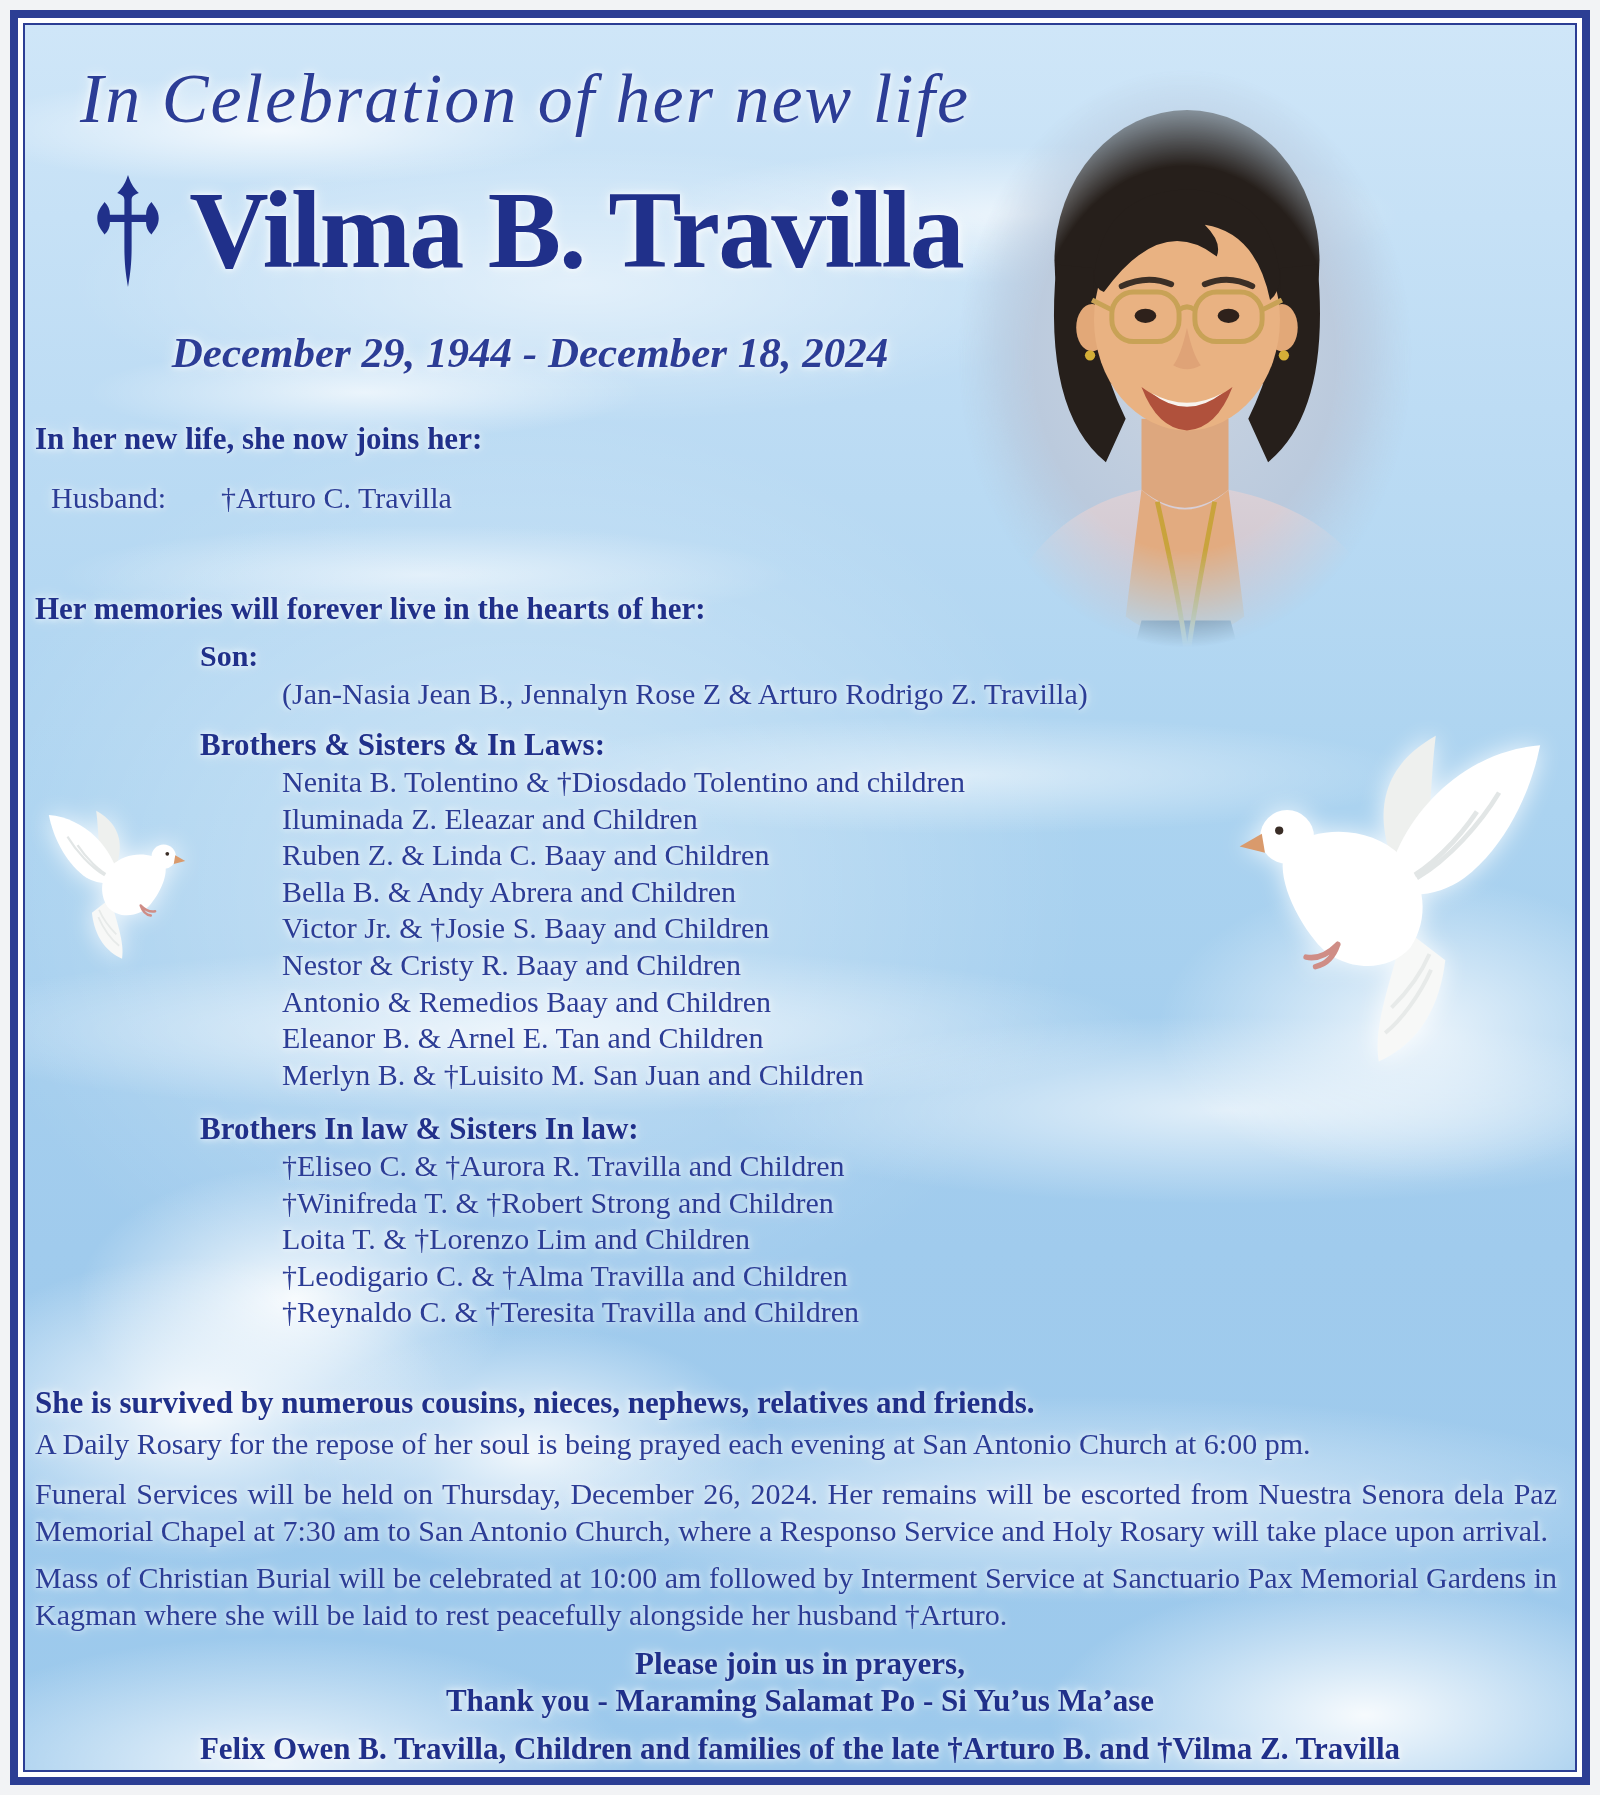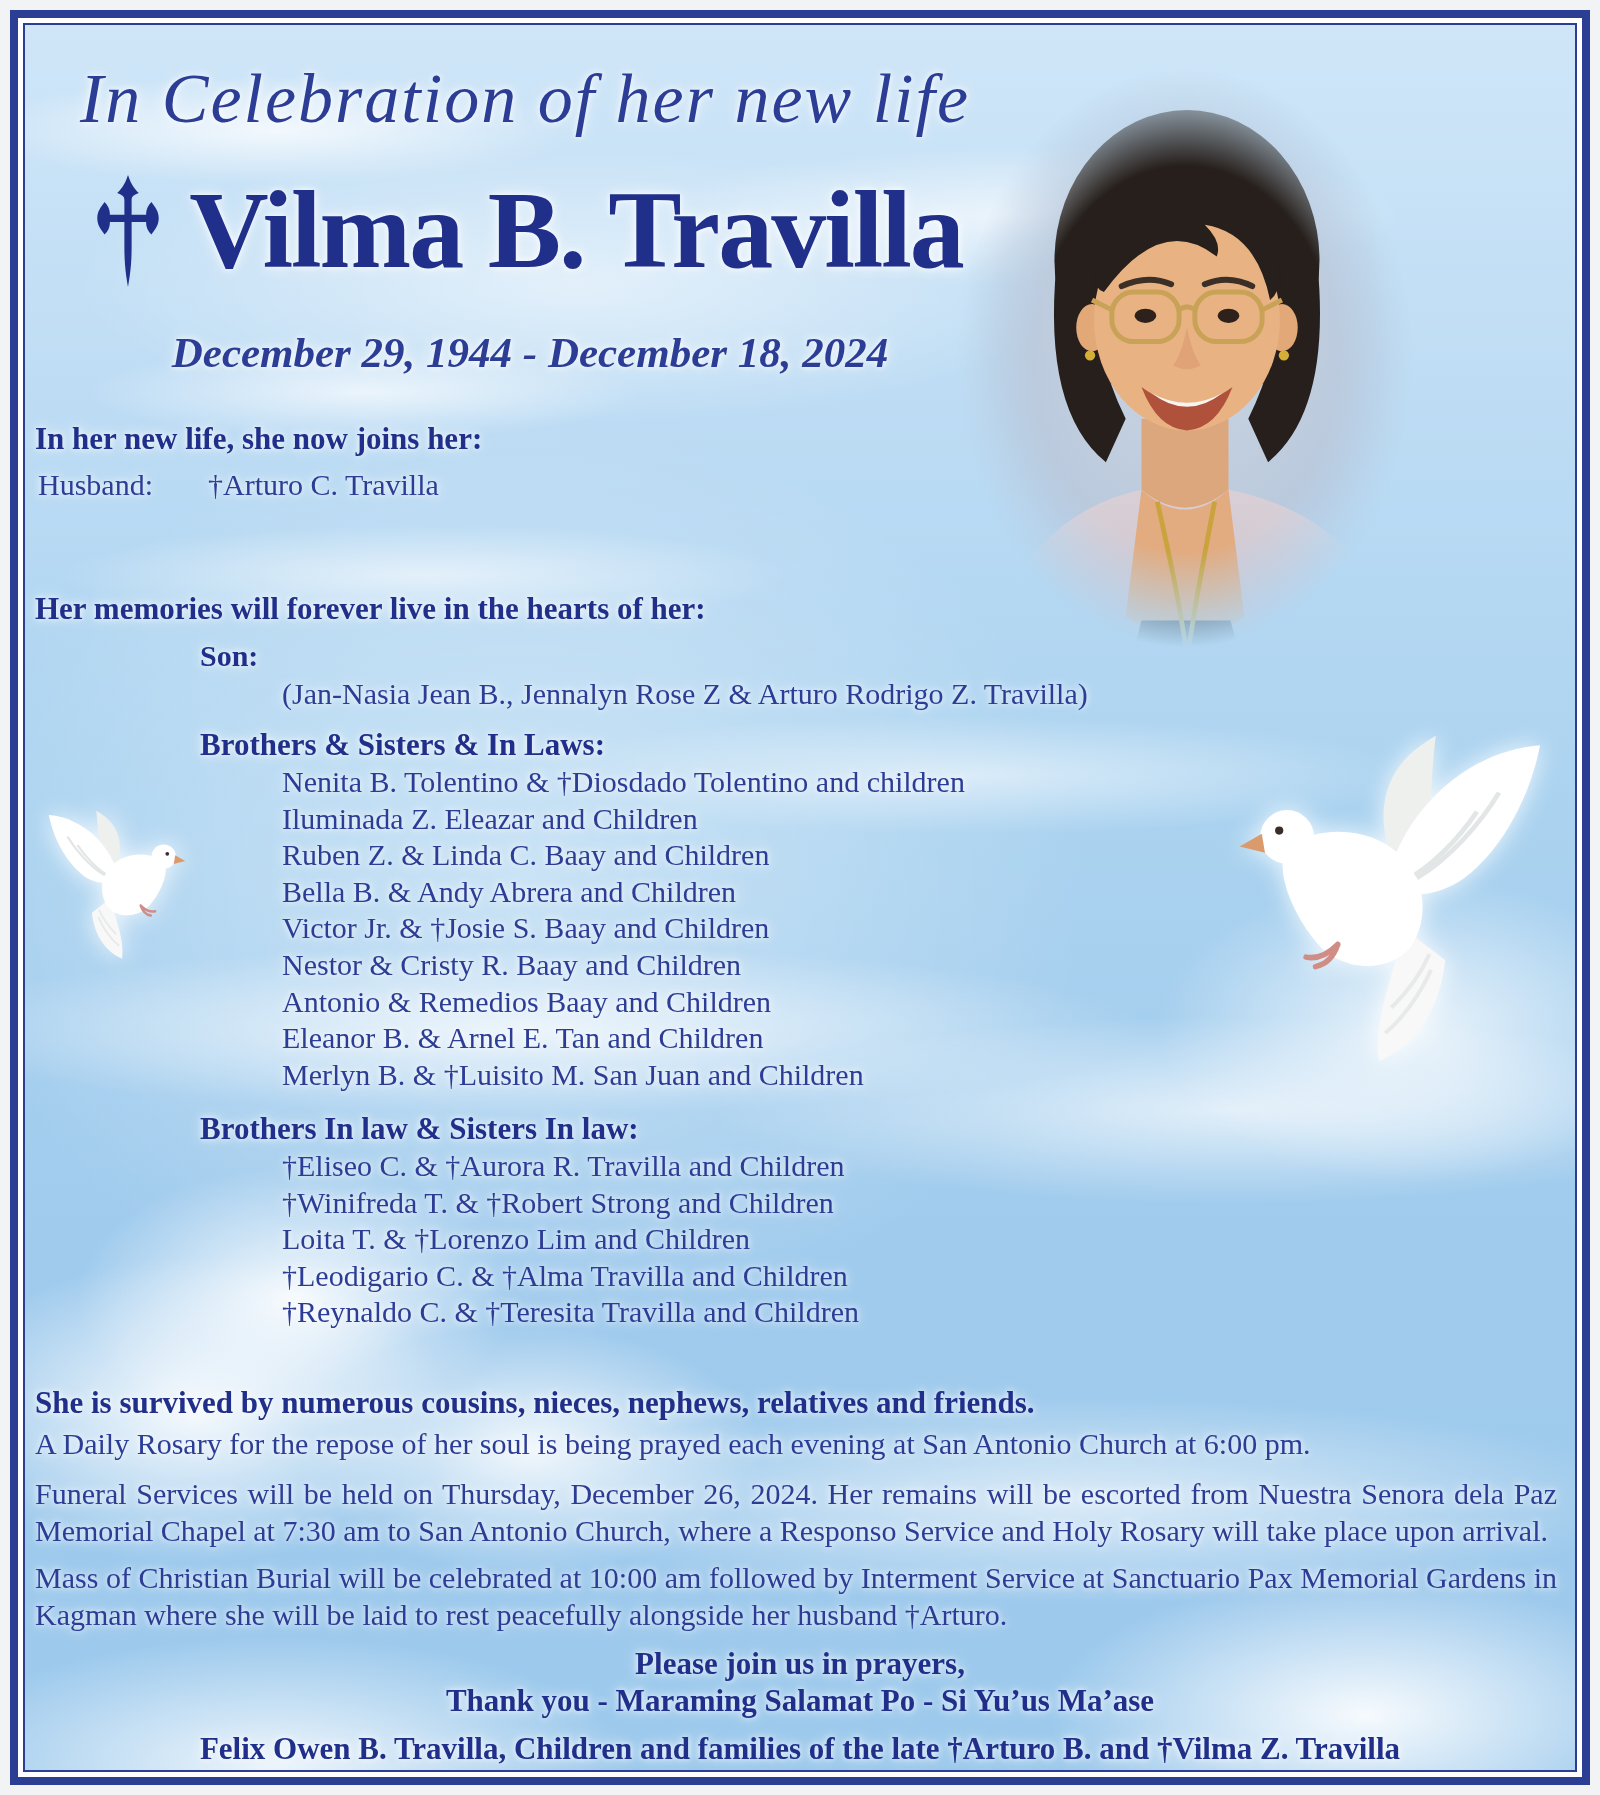--- a/index.html
+++ b/index.html
@@ -15,21 +15,21 @@
   .bold{font-weight:bold;color:var(--heading-navy,#20308a);}
   
   .eyebrow{left:0;top:34px;width:1000px;text-align:center;font-size:70px;font-style:italic;letter-spacing:2px;color:var(--text-navy,#2c3d96);}
   .name-line{left:0;top:142px;width:1010px;display:flex;justify-content:center;align-items:center;gap:10px;}
   .name-cross-svg{width:62px;height:112px;}
   .name-text{font-size:110px;font-weight:bold;color:var(--heading-navy,#20308a);letter-spacing:-2px;white-space:nowrap;margin-left:20px;}
   .dates{left:0;top:303px;width:1010px;text-align:center;font-size:43px;font-weight:bold;font-style:italic;}
   
   .h-sec{font-size:31px;}
   .body-t{font-size:30px;}
-  .relations{left:10px;top:440px;list-style:none;margin:3px;padding:0;}
+  .relations{left:10px;top:440px;list-style:none;margin:16px;padding:0;}
   .relations li{display:flex;height:37px;}
   .rel-label{width:170px;flex:0 0 auto;}
   .son-row{left:175px;top:614px;display:flex;}
   .son-label{width:82px;flex:0 0 auto;}
   .plain-list{list-style:none;margin:0;padding:0;}
   .plain-list li{height:36.6px;}
   .para{left:10px;width:1522px;text-align:justify;line-height:37px;}
   .centered{left:0;width:1550px;text-align:center;}
   
   .portrait{left:880px;top:6px;width:560px;height:712px;

